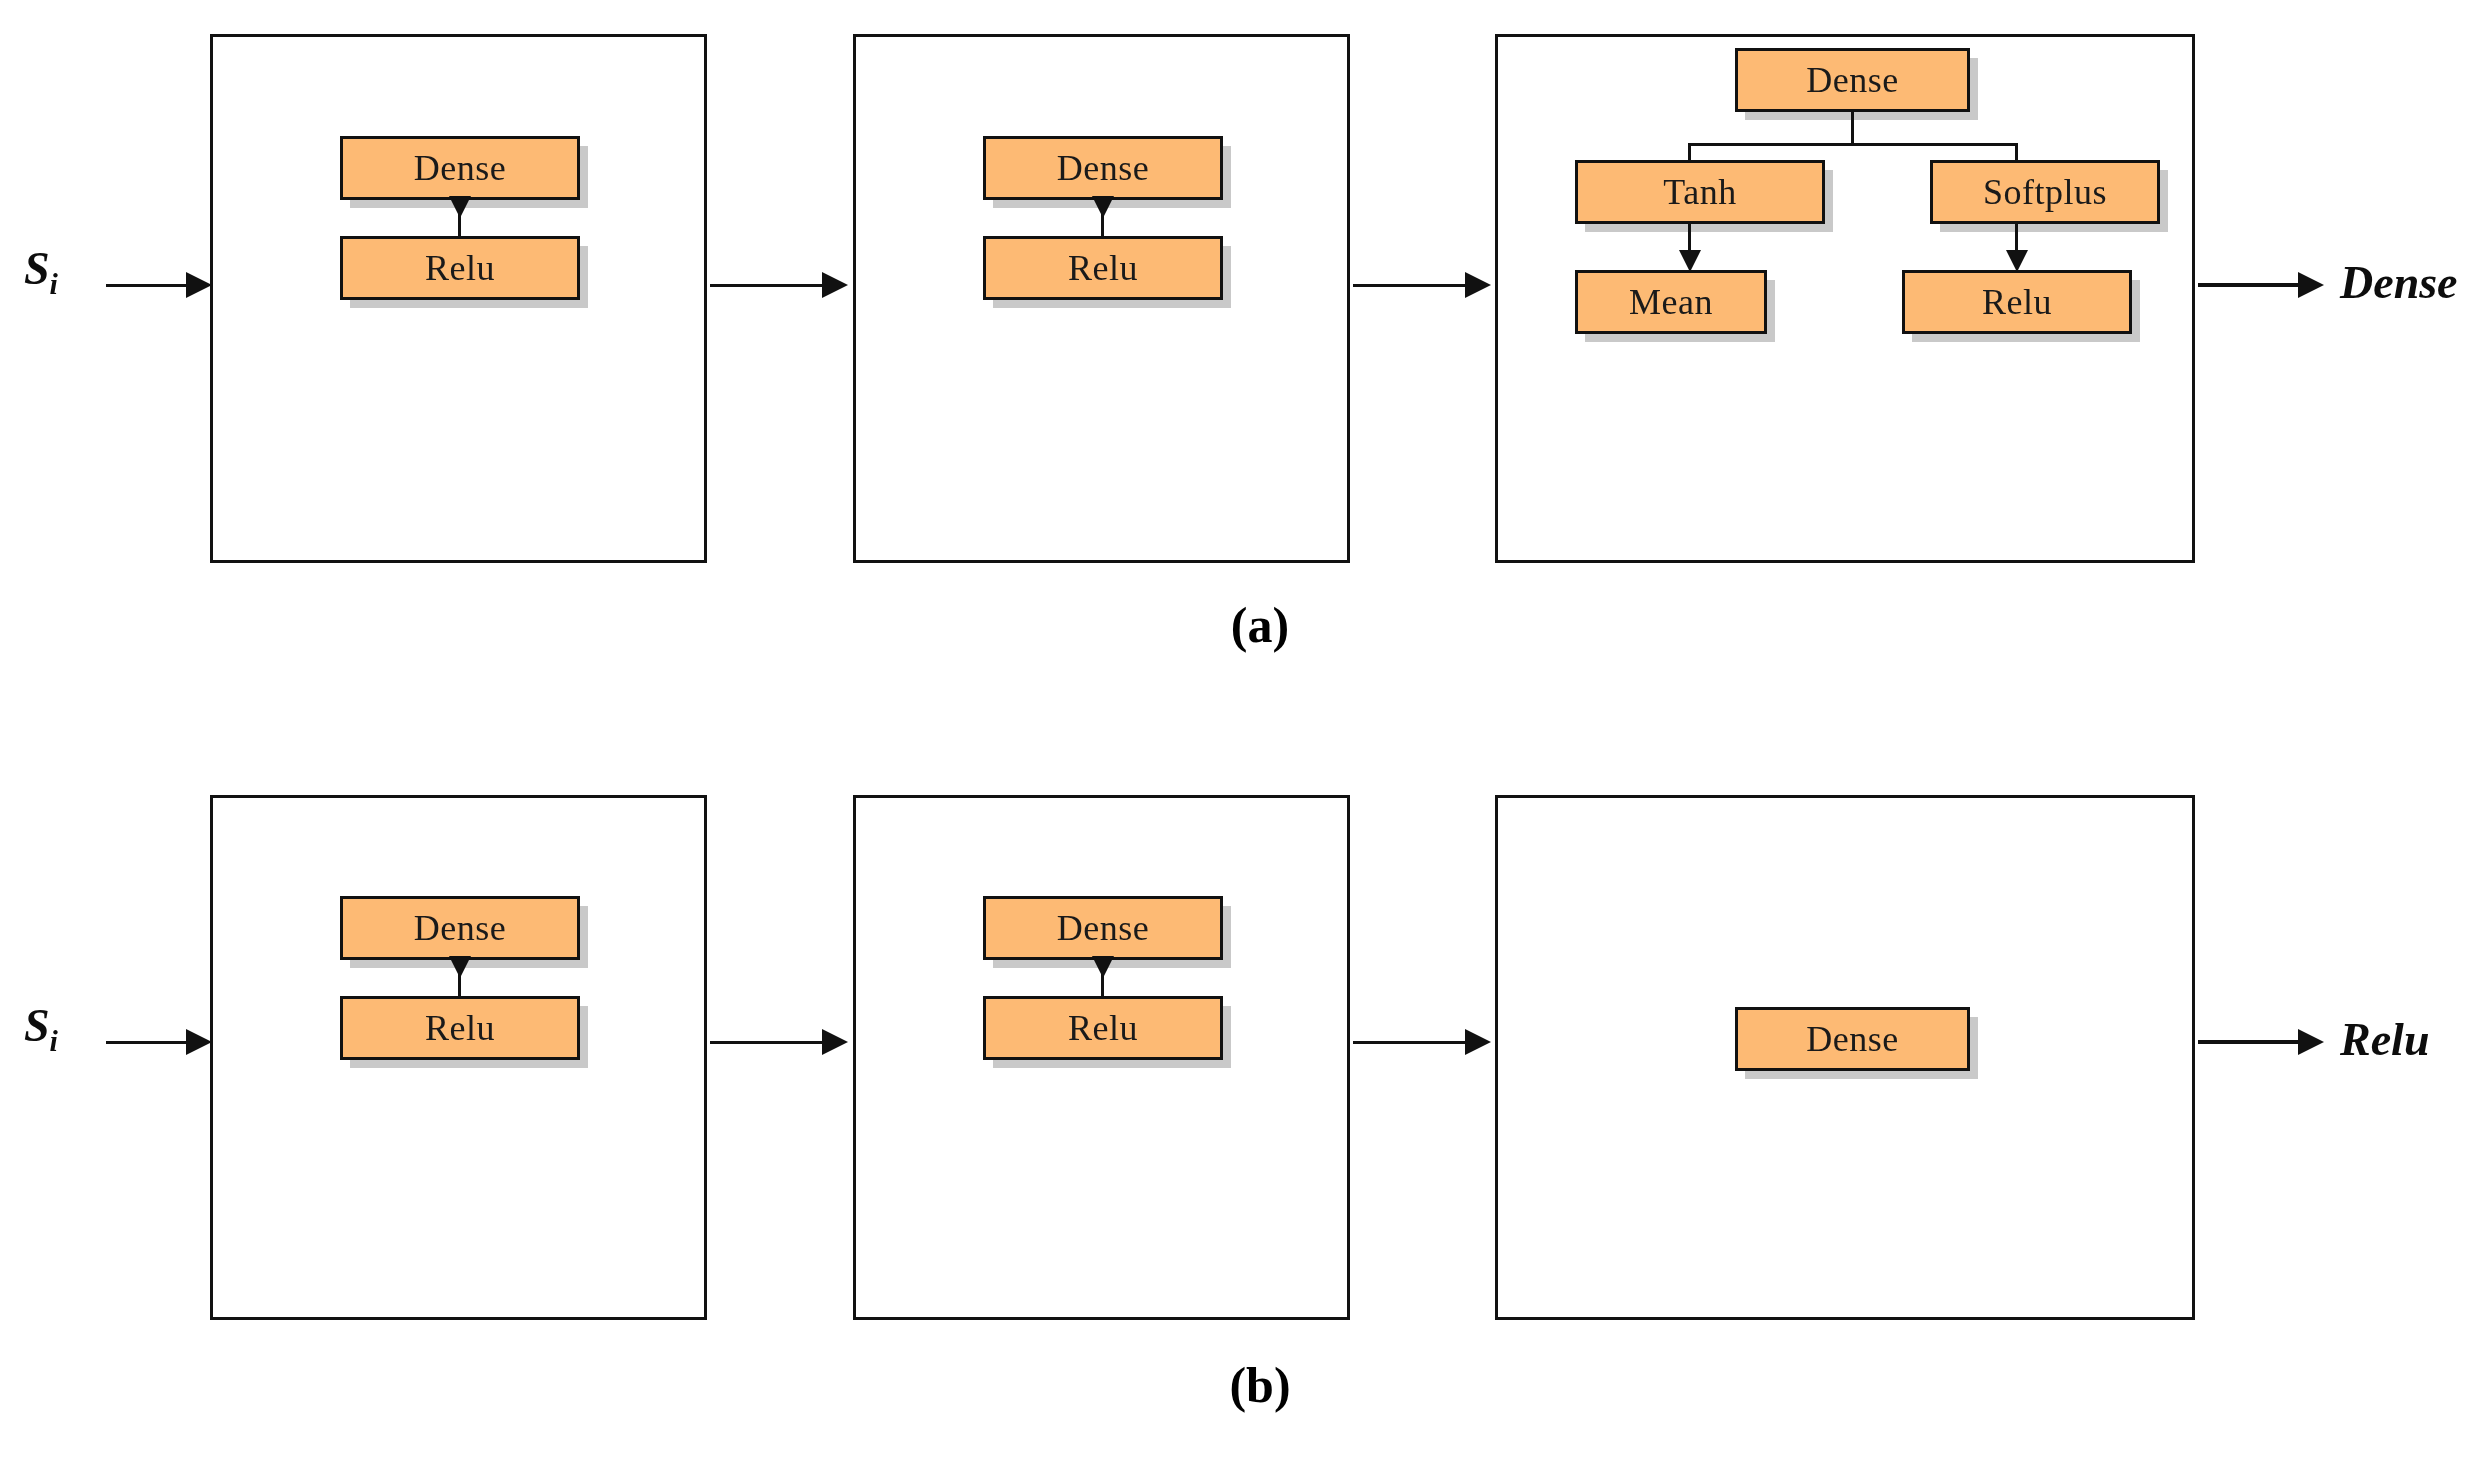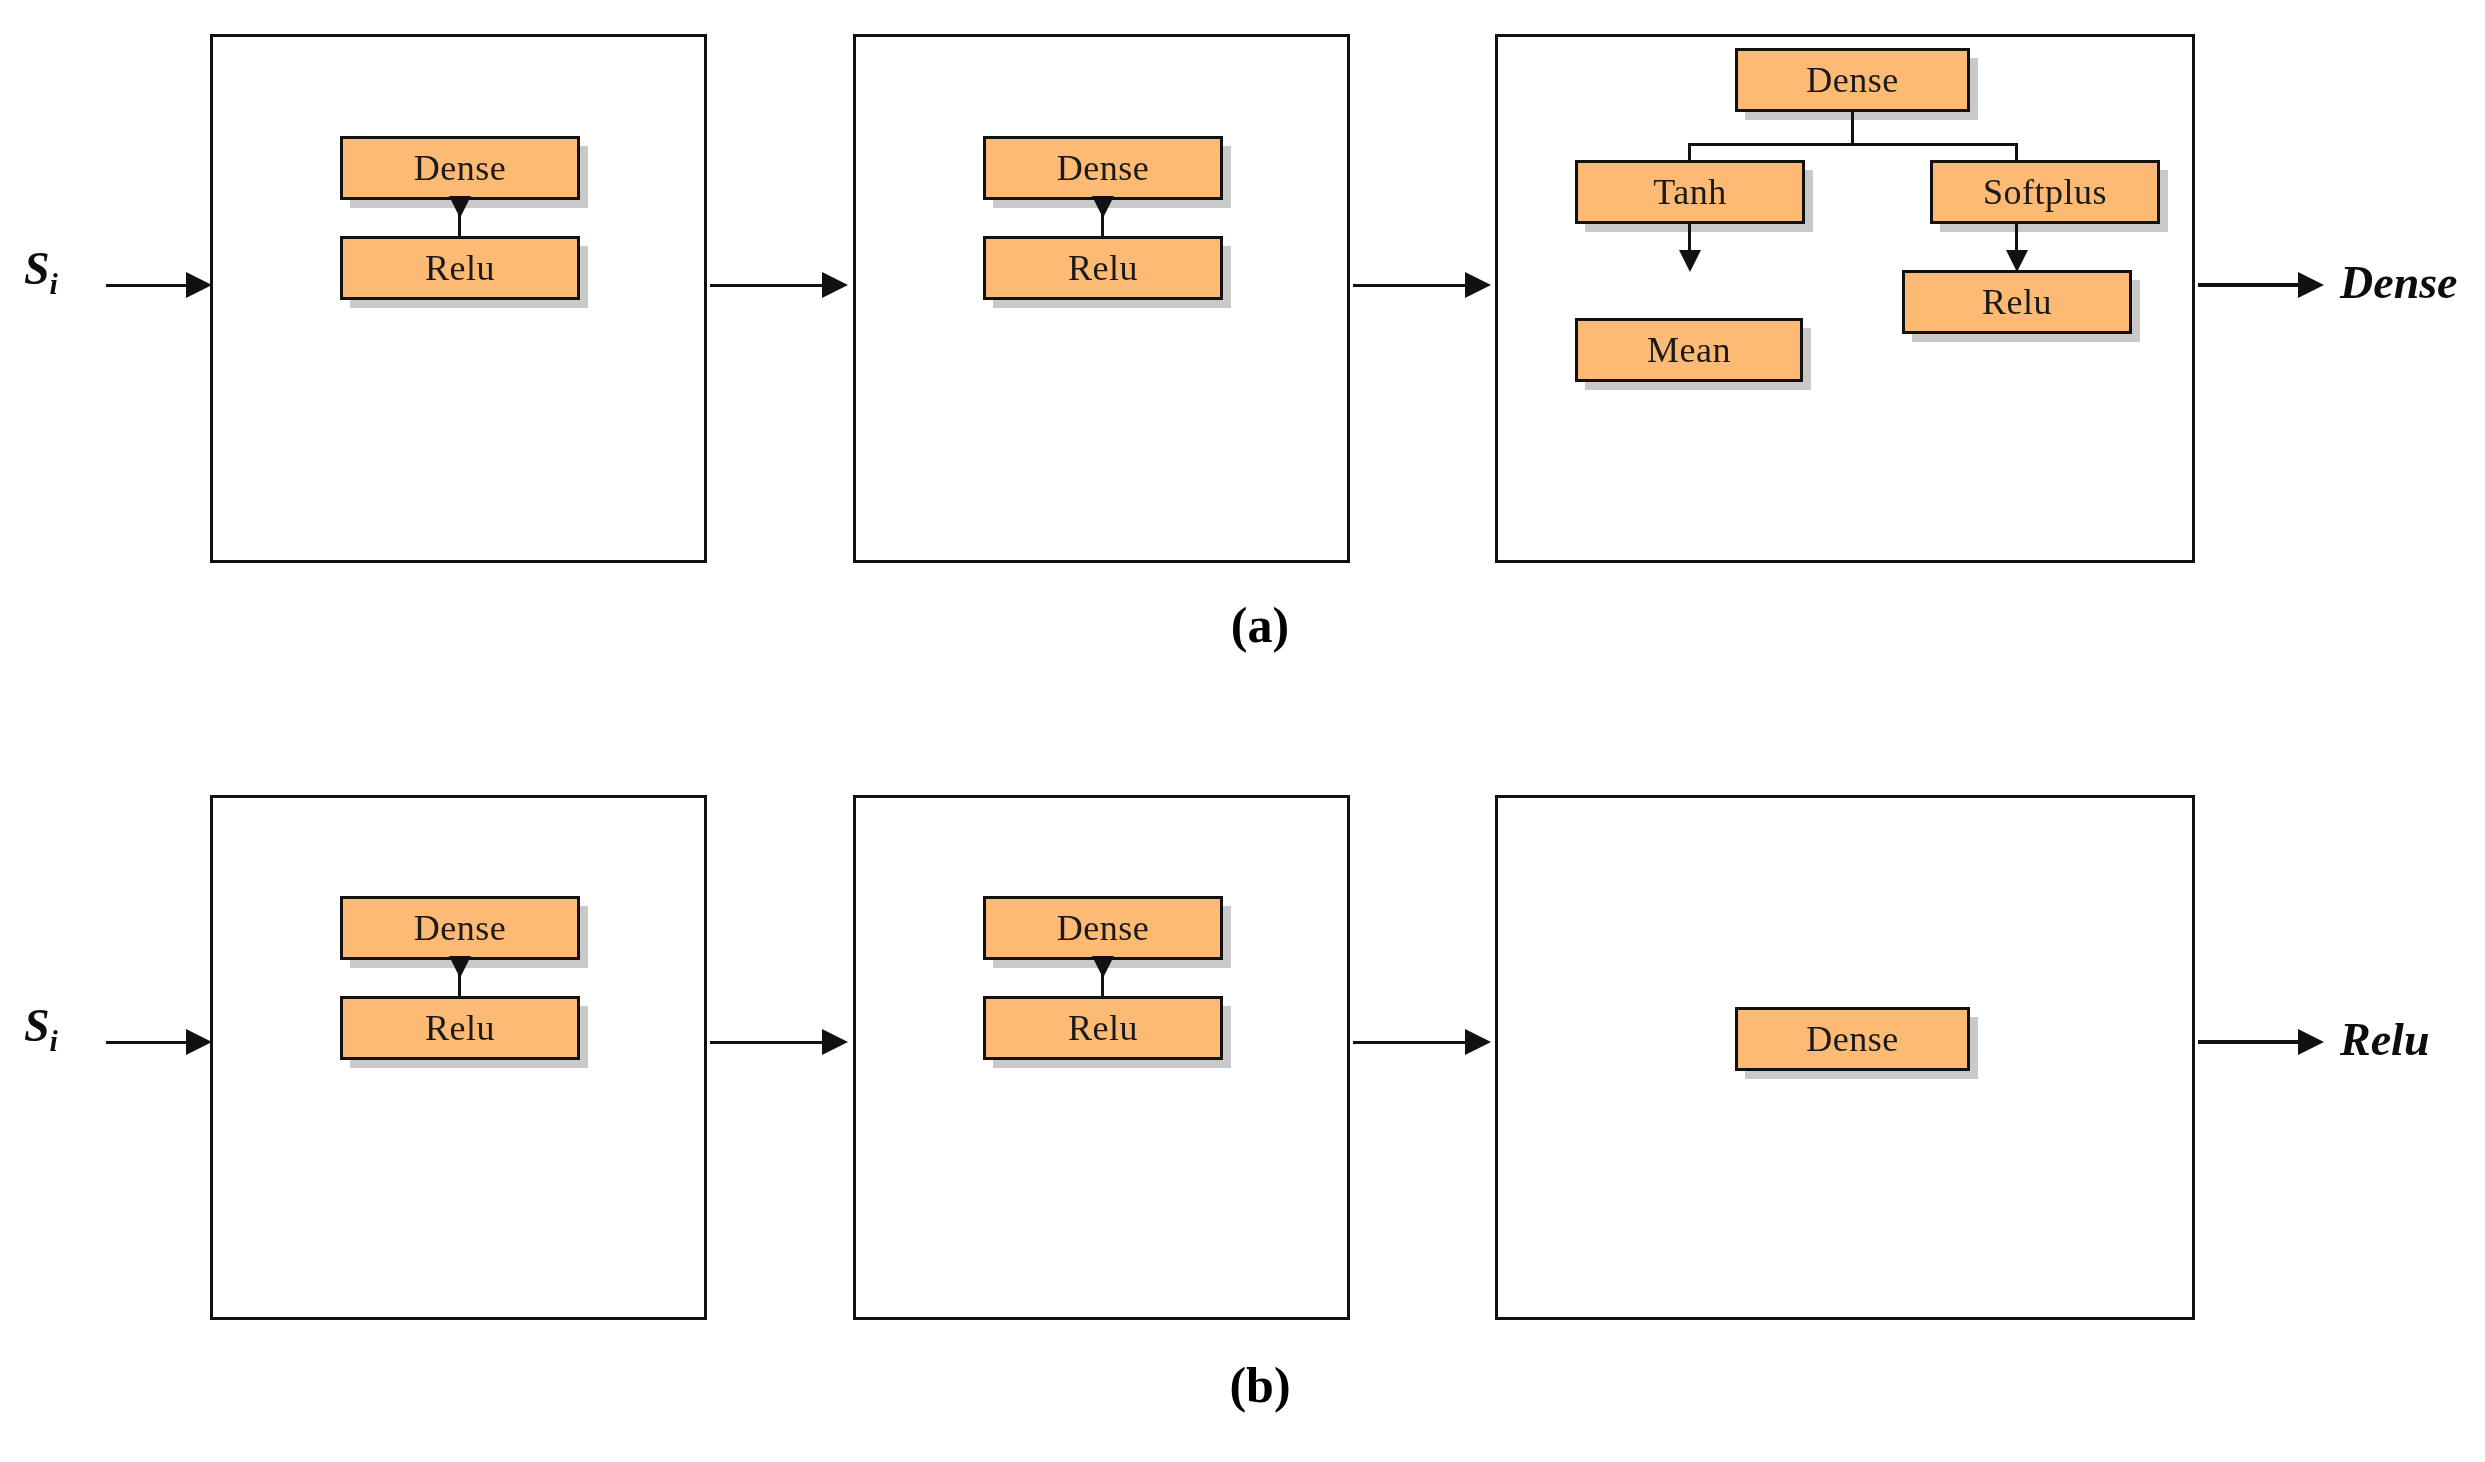--- a/index.html
+++ b/index.html
@@ -165,35 +165,35 @@
   <div class="vline" style="left:1851px; top:112px; height:34px;"></div>
 
   <div class="hline" style="left:1688px; top:143px; width:330px;"></div>
 
   <div class="vline" style="left:1688px; top:143px; height:22px;"></div>
   <div class="arrow-down" style="left:1679px; top:160px;"></div>
 
   <div class="vline" style="left:2015px; top:143px; height:22px;"></div>
   <div class="arrow-down" style="left:2006px; top:160px;"></div>
 
-  <div class="node" style="left:1575px; top:160px; width:230px; height:64px;">
+  <div class="node" style="left:1575px; top:160px; width:250px; height:64px;">
     <span>Tanh</span>
   </div>
 
   <div class="node" style="left:1902px; top:160px; width:230px; height:64px;margin-left:28px;">
     <span>Softplus</span>
   </div>
 
   <div class="vline" style="left:1688px; top:224px; height:32px;"></div>
   <div class="arrow-down" style="left:1679px; top:250px;"></div>
 
   <div class="vline" style="left:2015px; top:224px; height:32px;"></div>
   <div class="arrow-down" style="left:2006px; top:250px;"></div>
 
-  <div class="node" style="left:1575px; top:270px; width:228px; height:64px;margin-top:48px;">
+  <div class="node" style="left:1575px; top:270px; width:192px; height:64px;">
     <span>Mean</span>
   </div>
 
   <div class="node" style="left:1902px; top:270px; width:230px; height:64px;">
     <span>Relu</span>
   </div>
 
   <div class="hline-thick" style="left:2198px; top:283px; width:108px;"></div>
   <div class="arrow-right" style="left:2298px; top:272px;"></div>
   <div class="io-label" style="left:2340px; top:260px;">Dense</div>

